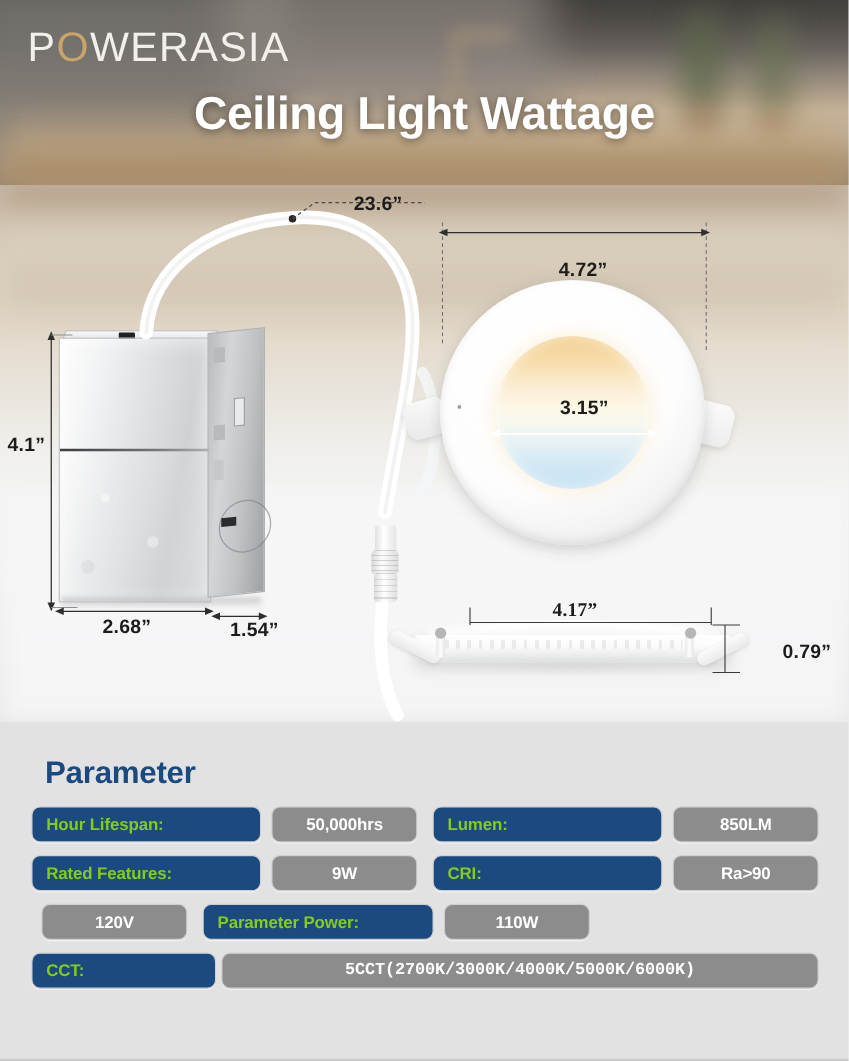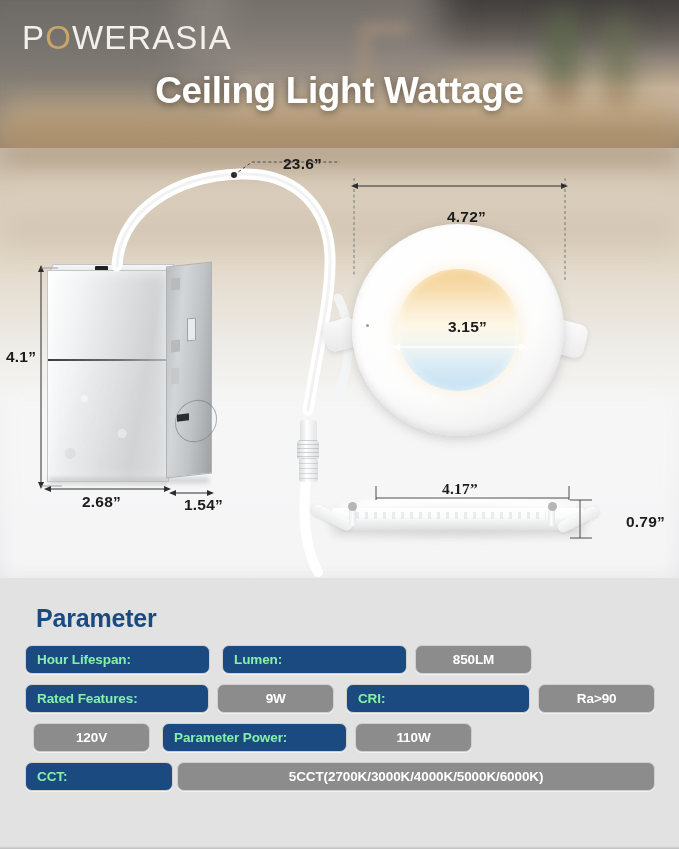--- a/index.html
+++ b/index.html
@@ -292,37 +292,37 @@
     border-radius: 7px;
     display: flex;
     align-items: center;
     box-sizing: border-box;
     font-size: 13.5px;
     font-weight: bold;
     letter-spacing: -0.1px;
   }
   .pill.key {
     background: #1b4a80;
-    color: #86efac;
+    color: #84cc16;
     padding-left: 11px;
     border: 1px solid #cfcfcf;
     box-shadow: 0 1px 0 rgba(255,255,255,.55);
   }
   .pill.val {
     background: #8c8c8c;
     color: #ffffff;
     justify-content: center;
     border: 1px solid #cfcfcf;
     box-shadow: 0 1px 0 rgba(255,255,255,.55);
   }
   .k-w { width: 185px; }
   .v-w { width: 117px; margin-left: 8px; }
   .col-gap { width: 12px; }
   .k-cct { width: 153px; }
-  .v-cct { width: 495px; margin-left: 4px; }
+  .v-cct { width: 495px; margin-left: 4px; font-family: Liberation Mono, monospace; }
   #params-bottom-edge {
     position:absolute; left:0; bottom:0; width:679px; height:3px;
     background: linear-gradient(180deg, rgba(190,190,190,0), rgba(160,160,160,.55));
   }
 </style>
 </head>
 <body>
 
 <div id="page">
 
@@ -452,20 +452,21 @@
     <div class="dim-label" id="dim-079">0.79”</div>
   </div>
 
   <div id="params">
     <div id="param-title">Parameter</div>
 
     <div id="table">
 
       <div class="trow">
         <div class="pill key k-w">Hour Lifespan:</div>
+        <div class="pill val v-w">50,000hrs</div>
         <div class="col-gap"></div>
         <div class="pill key k-w">Lumen:</div>
         <div class="pill val v-w">850LM</div>
       </div>
 
       <div class="trow">
         <div class="pill key k-w">Rated Features:</div>
         <div class="pill val v-w">9W</div>
         <div class="col-gap"></div>
         <div class="pill key k-w">CRI:</div>

